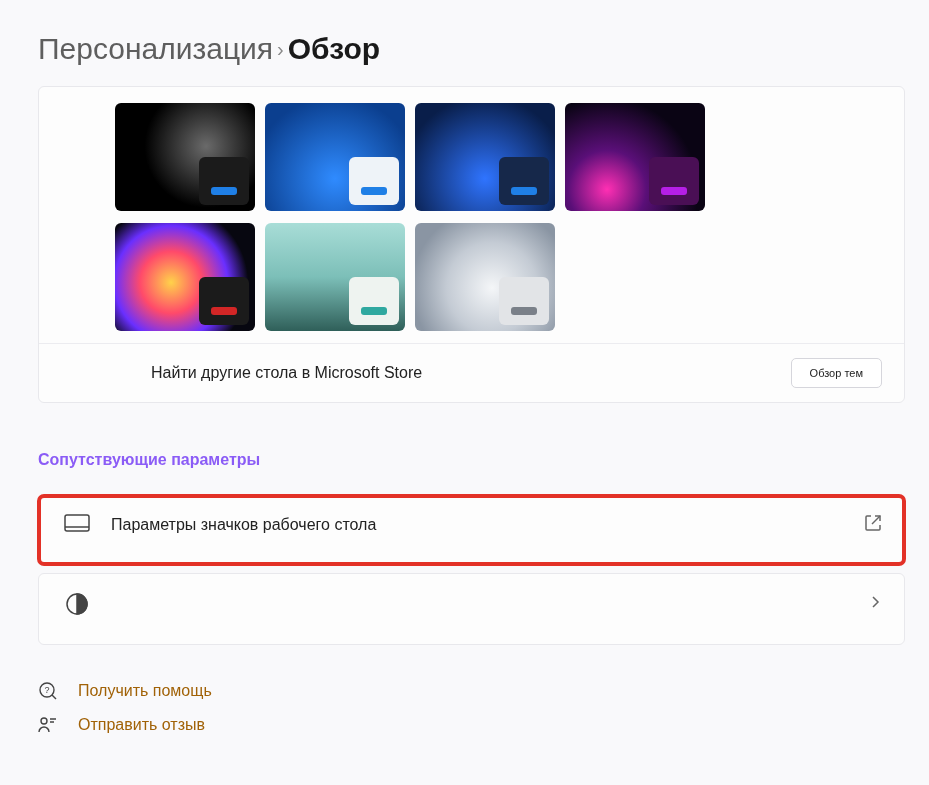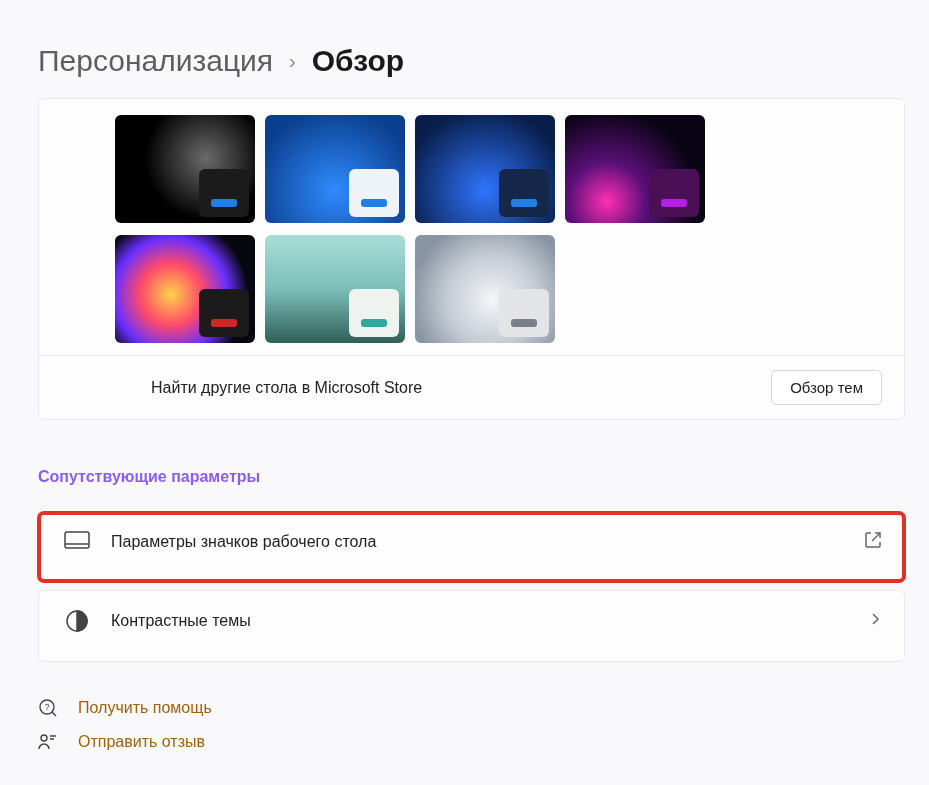--- a/index.html
+++ b/index.html
@@ -7,22 +7,22 @@
     font-family: 'Segoe UI', -apple-system, sans-serif;
     background: #f9f9fb;
     width: 929px;
     height: 785px;
     overflow: hidden;
     color: #1a1a1a;
   }
   .breadcrumb {
     display: flex;
     align-items: center;
-    gap: 16px;
-    padding: 44px 0 20px 38px;
+    gap: 4px;
+    padding: 32px 0 20px 38px;
     font-size: 30px;
     font-weight: 400;
   }
   .breadcrumb-parent { color: #5e5e5e; }
   .breadcrumb-sep { color: #8a8a8a; font-size: 20px; }
   .breadcrumb-current { color: #1a1a1a; font-weight: 600; }
 
   .panel {
     margin: 0 24px 0 38px;
     background: #fdfdfd;
@@ -67,21 +67,21 @@
     align-items: center;
     justify-content: space-between;
     font-size: 16px;
     color: #222;
   }
   .browse-btn {
     background: #fff;
     border: 1px solid #d6d6dc;
     border-radius: 5px;
     padding: 8px 18px;
-    font-size: 15px;
+    font-size: 11px;
     color: #222;
     cursor: pointer;
   }
 
   .section-heading {
     margin: 48px 0 26px 38px;
     font-size: 16px;
     font-weight: 600;
     color: #8b5cf6;
   }
@@ -207,21 +207,20 @@
 </div>
 
 <div class="setting-row">
   <div class="setting-icon">
     <svg width="24" height="24" viewBox="0 0 24 24" fill="none" stroke="currentColor" stroke-width="1.5">
       <circle cx="12" cy="12" r="10"></circle>
       <path d="M12 2a10 10 0 0 1 0 20z" fill="currentColor"></path>
     </svg>
   </div>
   <div class="setting-texts">
-    <div class="setting-title">Контрастные темы</div>
   </div>
   <div class="setting-action">
     <svg width="14" height="14" viewBox="0 0 14 14" fill="none" stroke="currentColor" stroke-width="1.5">
       <path d="M5 2l5 5-5 5"></path>
     </svg>
   </div>
 </div>
 
 <div class="footer-links">
   <div class="footer-link">

